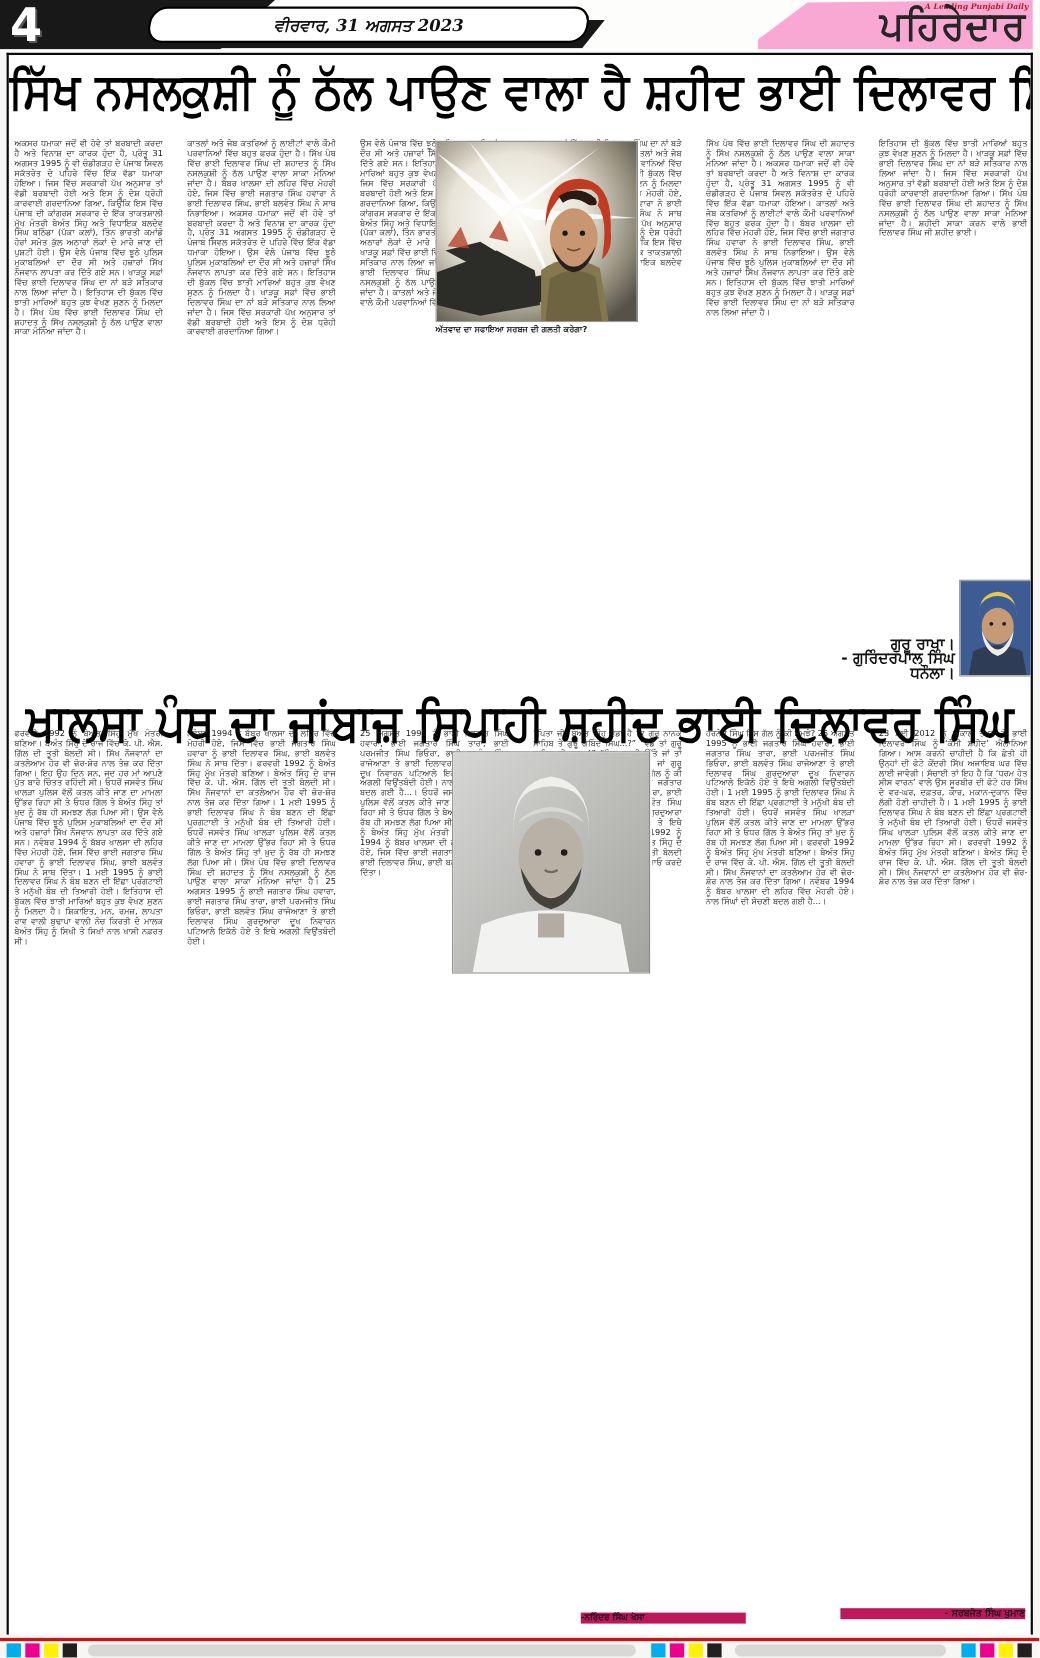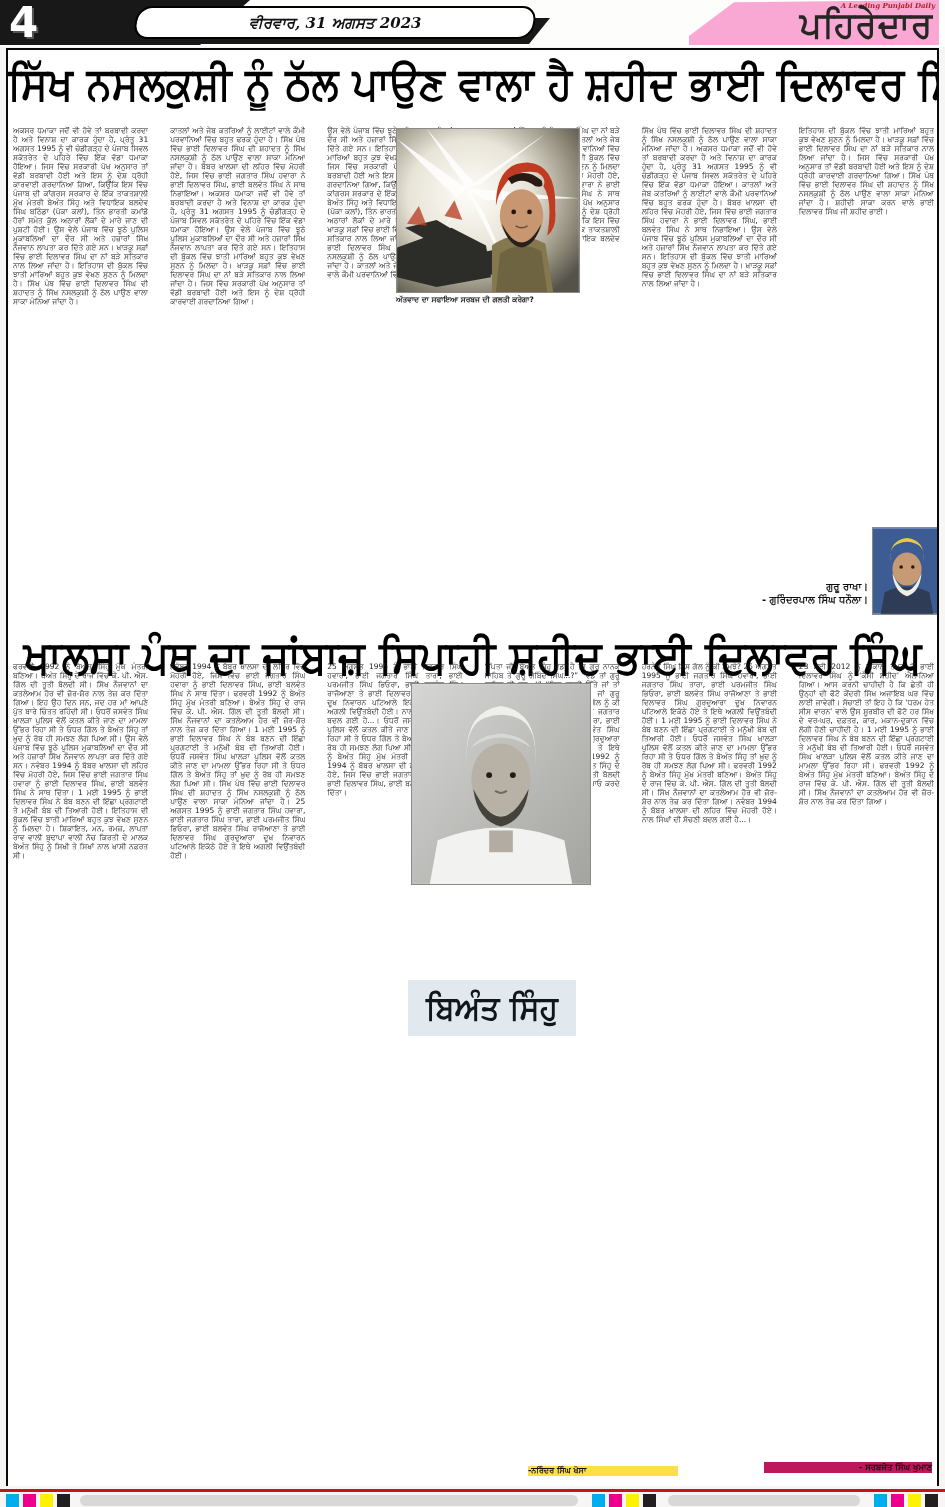--- a/index.html
+++ b/index.html
@@ -42,26 +42,26 @@
 
   
   .photo { position:absolute; background:#fff; }
   .photo svg { display:block; border:1px solid #8a8a8a; }
   .ph1 { left:388px; top:78px; width:186px; }
   .ph1-cap { font-size:7.5px; font-weight:bold; color:#111; line-height:9px; padding-top:2px;
              background:#fff; text-align:left; }
   .ph2 { left:403px; top:633px; width:182px; }
   .ph3 { left:864px; top:477px; width:72px; }
   .byline1 { position:absolute; left:712px; top:530px; width:148px; text-align:right;
-             font-size:10px; font-weight:bold; line-height:13px; color:#111; background:#fff; }
+             font-size:14px; font-weight:bold; line-height:13px; color:#111; background:#fff; }
   .inset { position:absolute; left:400px; top:930px; width:168px; height:56px; background:#e2e9ee;
            display:flex; align-items:center; justify-content:center; }
   .inset span { font-size:30px; font-weight:bold; color:#10161b; transform:scaleY(1.1); white-space:nowrap; }
   .byline-mid { position:absolute; left:520px; top:1416px; width:150px; font-size:8px; font-weight:bold;
-                color:#111; background:#fde047; }
+                color:#111; background:#be185d; }
   .byline-end { position:absolute; left:756px; top:1412px; width:168px; text-align:right; font-size:8.5px;
                 font-weight:bold; color:#111; background:#be185d; }
 
   
   .redline { position:absolute; left:0; top:1489px; width:945px; height:3px; background:#c81414; }
   .marks { position:absolute; left:0; top:1494px; width:945px; height:13px; }
   .sq { position:absolute; top:0; width:13px; height:13px; }
   .bar { position:absolute; top:1px; height:11px; background:#d9d8d6; border-radius:6px; }
   .sq.c { background:#00aeef; } .sq.m { background:#ec008c; }
   .sq.y { background:#fff200; } .sq.k { background:#231f20; }
@@ -179,23 +179,20 @@
         <ellipse cx="90" cy="96" rx="30" ry="36" fill="#b8b1a6"></ellipse>
         <path d="M62,106 Q90,162 118,106 Q114,138 90,144 Q66,138 62,106Z" fill="#45423c"></path>
         <path d="M56,84 Q50,28 90,22 Q130,28 124,84 Q128,42 106,34 Q90,28 74,34 Q52,42 56,84Z" fill="#efefec"></path>
         <path d="M60,64 Q90,44 120,64 Q112,52 90,50 Q68,52 60,64Z" fill="#d8d8d4"></path>
         <circle cx="78" cy="92" r="3" fill="#1f1d1a"></circle>
           <circle cx="102" cy="92" r="3" fill="#1f1d1a"></circle>
         <path d="M84,108 Q90,112 96,108" stroke="#6e6a62" stroke-width="2" fill="none"></path>
       </svg>
     </div>
 
-    <div class="inset">
-      <span>ਬਿਅੰਤ ਸਿੰਹੁ</span>
-    </div>
 
     <div class="byline-mid">-ਨਰਿੰਦਰ ਸਿੰਘ ਖੋਸਾ</div>
     <div class="byline-end">- ਸਰਬਜੋਤ ਸਿੰਘ ਖੁਮਾਣ</div>
   </div>
 
   <div class="redline"></div>
   <div class="marks">
     <span class="sq c" style="left:6px"></span>
     <span class="sq m" style="left:23px"></span>
     <span class="sq y" style="left:40px"></span>

